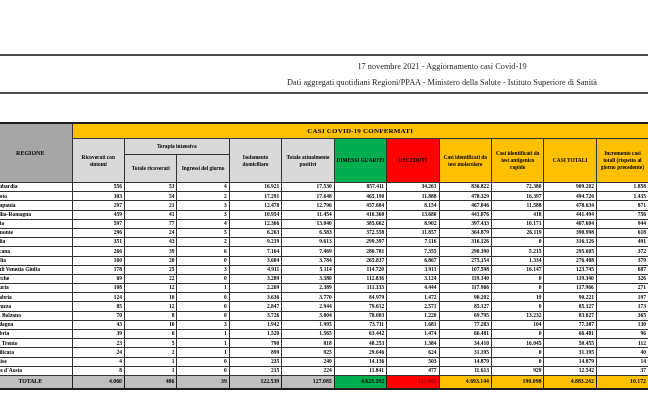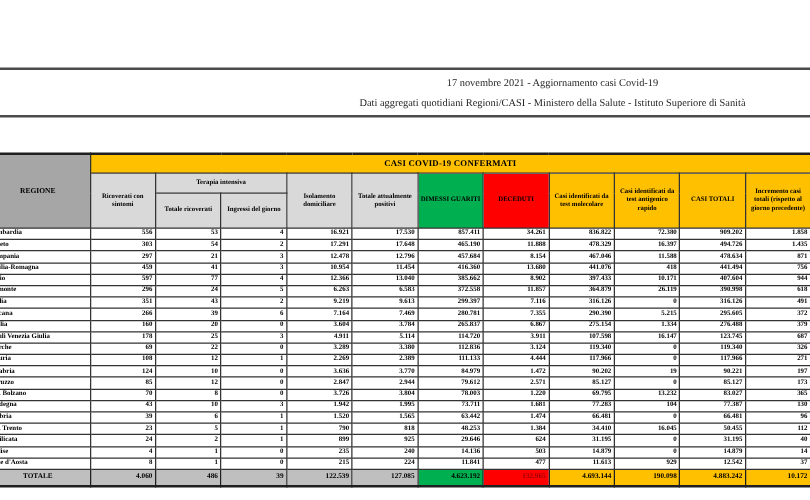--- a/index.html
+++ b/index.html
@@ -55,21 +55,21 @@
   .tot-label { text-align:center !important; }
 </style>
 </head>
 <body>
 
 <div class="page">
 
   <div class="top-band">
     <div class="top-band-inner">
       <div>17 novembre 2021 - Aggiornamento casi Covid-19</div>
-      <div>Dati aggregati quotidiani Regioni/CASI - Ministero della Salute - Istituto Superiore di Sanità</div>
+      <div>Dati aggregati quotidiani Regioni/PPAA - Ministero della Salute - Istituto Superiore di Sanità</div>
     </div>
   </div>
 
   <table class="covid">
     <colgroup>
       <col style="width:84px">
       <col style="width:52.45px">
         <col style="width:52.45px">
         <col style="width:52.45px">
       <col style="width:52.45px">

